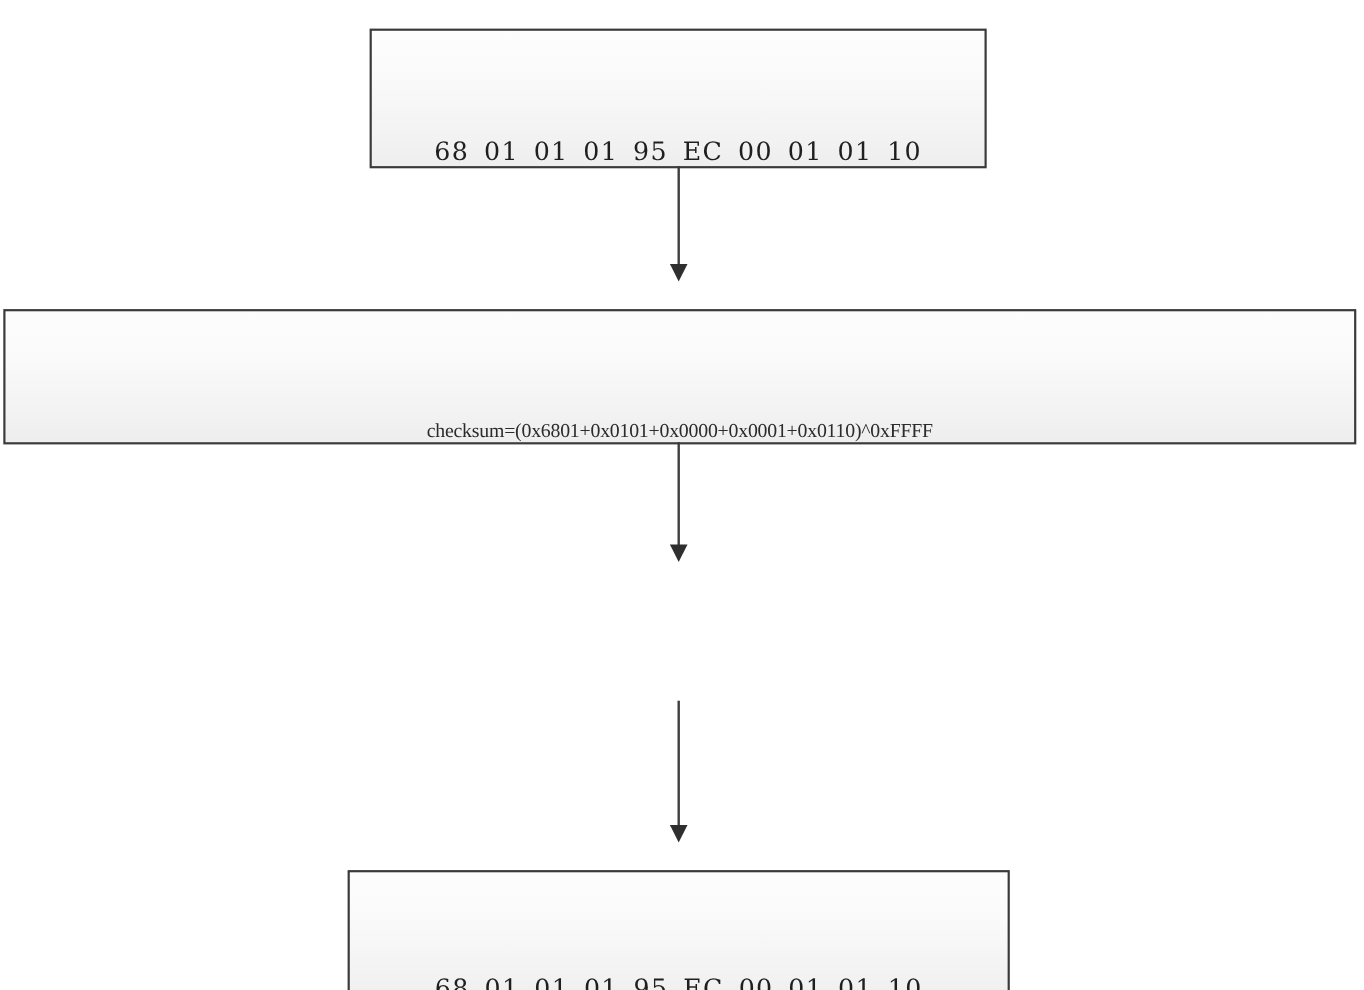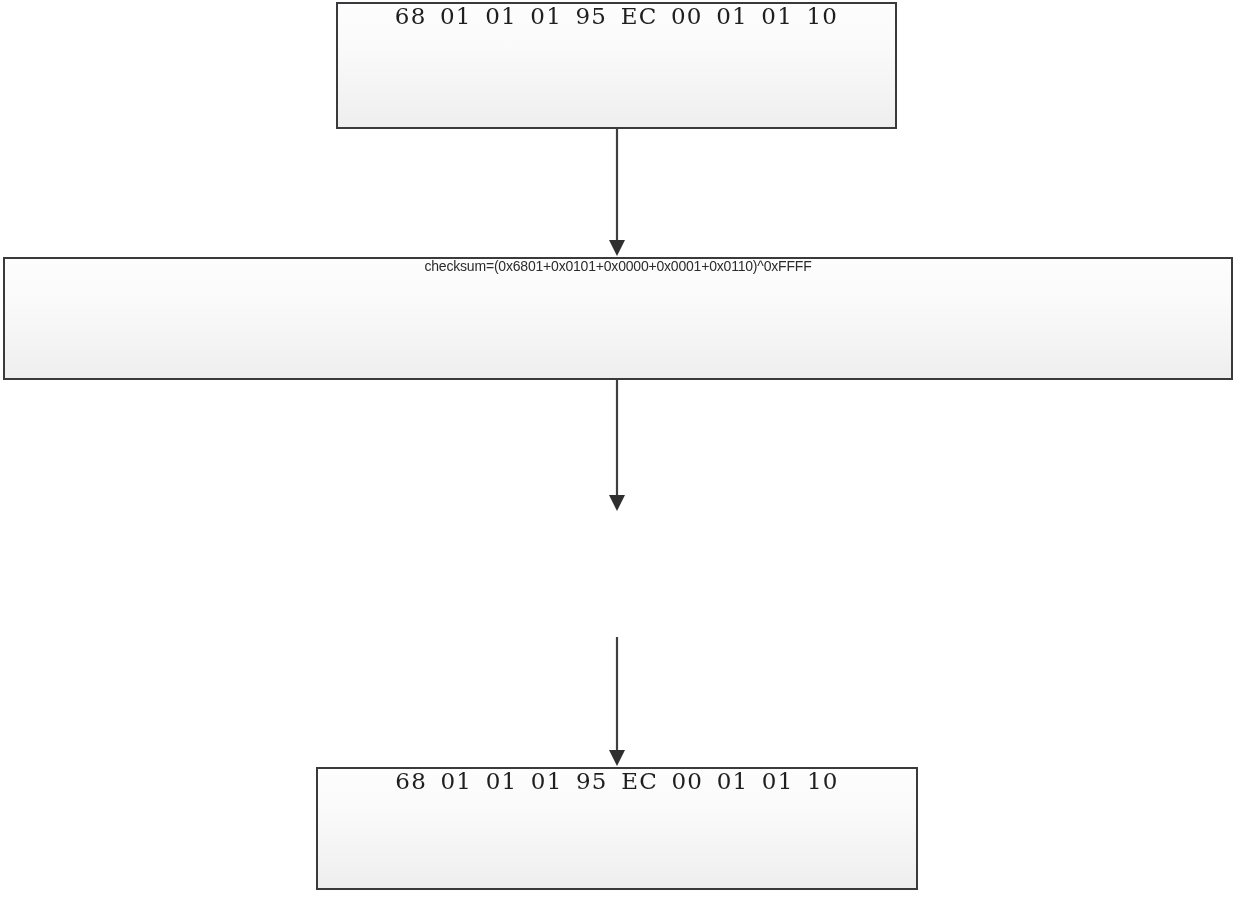--- a/index.html
+++ b/index.html
@@ -20,43 +20,44 @@
     overflow: hidden;
   }
 
   
   .flow-box {
     position: absolute;
     box-sizing: border-box;
     border: 2px solid #3a3a3c;
     background: linear-gradient(to bottom, #fdfdfd 0%, #fafafa 35%, #f3f3f3 75%, #eeeeee 100%);
     display: flex;
-    align-items: flex-start;
+    align-items: flex-end;
     justify-content: center;
     color: #262626;
     white-space: nowrap;
+    margin-top: 24px;
   }
   .flow-box .box-label {
     display: block;
     text-align: center;
     line-height: 1.1;
   }
 
   
   .hex-style .box-label {
     font-family: "DejaVu Serif", "Liberation Serif", serif;
     font-size: 23px;
     letter-spacing: 1.2px;
     word-spacing: 5px;
     color: #1f1f1f;
   }
   
   .formula-style .box-label {
-    font-family: Liberation Sans, sans-serif;
-    font-size: 14px;
+    font-family: Liberation Serif, serif;
+    font-size: 18px;
     letter-spacing: -0.2px;
     color: #2b2b2b;
   }
 
   #box-packet-in   { left: 336px; top: 2px;   width: 561px;  height: 127px; }
   #box-formula     { left: 3px;   top: 257px; width: 1230px; height: 123px; }
   #box-result      { left: 316px; top: 512px; width: 602px;  height: 125px; }
   #box-packet-out  { left: 316px; top: 767px; width: 602px;  height: 123px; }
 
   

